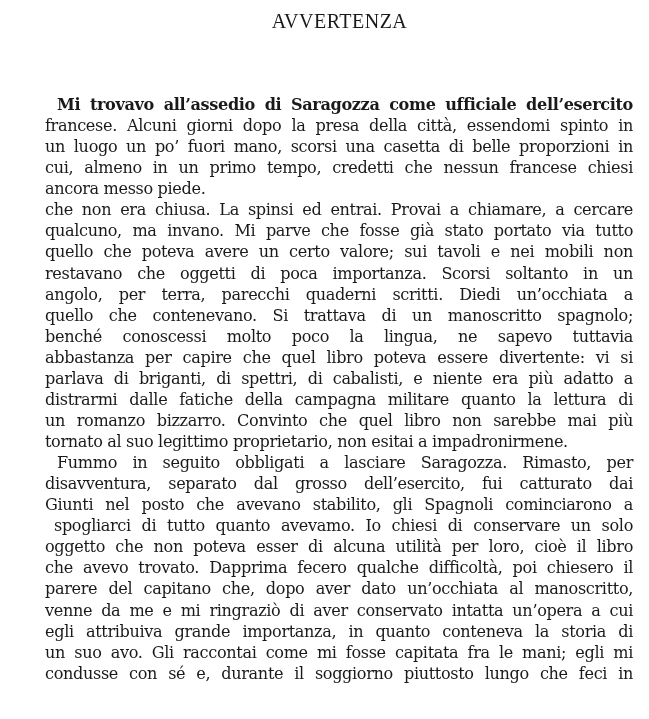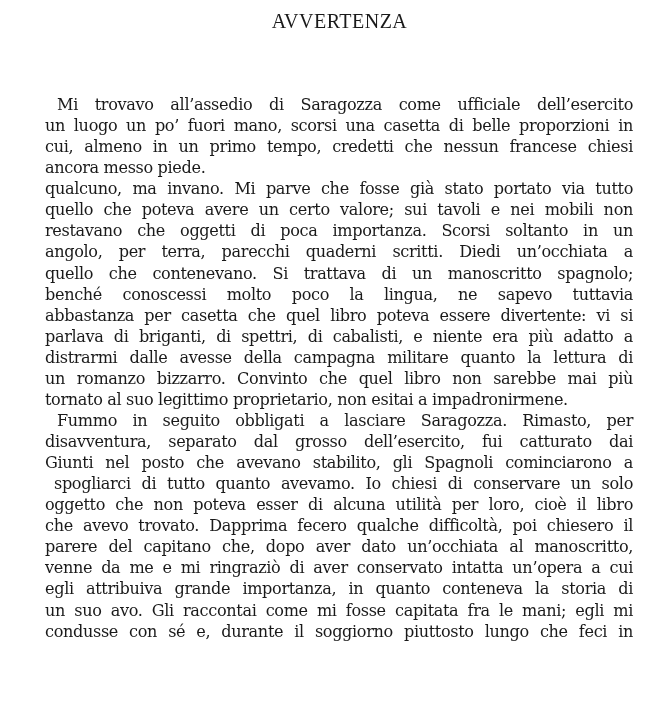--- a/index.html
+++ b/index.html
@@ -60,36 +60,38 @@
   </style>
 </head>
 <body>
 
 <div class="page">
   <h1 class="title">AVVERTENZA</h1>
 
   <div class="body-text">
 
     <div>
-      <div class="line indent" style="white-space: nowrap; word-spacing: 0px;">Mi trovavo all’assedio di Saragozza come ufficiale dell’esercito</div>
+      <div class="line indent" style="white-space: nowrap; word-spacing: 0px; font-weight: bold;">Mi trovavo all’assedio di Saragozza come ufficiale dell’esercito</div>
+      <div class="line" style="white-space: nowrap; word-spacing: 0px;">francese. Alcuni giorni dopo la presa della città, essendomi spinto in</div>
       <div class="line" style="white-space: nowrap; word-spacing: 0px;">un luogo un po’ fuori mano, scorsi una casetta di belle proporzioni in</div>
       <div class="line" style="white-space: nowrap; word-spacing: 0px;">cui, almeno in un primo tempo, credetti che nessun francese chiesi</div>
       <div class="line last" style="white-space: nowrap;">ancora messo piede.</div>
     </div>
 
     <div>
+      <div class="line" style="white-space: nowrap; word-spacing: 0px;">che non era chiusa. La spinsi ed entrai. Provai a chiamare, a cercare</div>
       <div class="line" style="white-space: nowrap; word-spacing: 0px;">qualcuno, ma invano. Mi parve che fosse già stato portato via tutto</div>
       <div class="line" style="white-space: nowrap; word-spacing: 0px;">quello che poteva avere un certo valore; sui tavoli e nei mobili non</div>
       <div class="line" style="white-space: nowrap; word-spacing: 0px;">restavano che oggetti di poca importanza. Scorsi soltanto in un</div>
       <div class="line" style="white-space: nowrap; word-spacing: 0px;">angolo, per terra, parecchi quaderni scritti. Diedi un’occhiata a</div>
       <div class="line" style="white-space: nowrap; word-spacing: 0px;">quello che contenevano. Si trattava di un manoscritto spagnolo;</div>
       <div class="line" style="white-space: nowrap; word-spacing: 0px;">benché conoscessi molto poco la lingua, ne sapevo tuttavia</div>
-      <div class="line" style="white-space: nowrap; word-spacing: 0px;">abbastanza per casetta che quel libro poteva essere divertente: vi si</div>
+      <div class="line" style="white-space: nowrap; word-spacing: 0px;">abbastanza per capire che quel libro poteva essere divertente: vi si</div>
       <div class="line" style="white-space: nowrap; word-spacing: 0px;">parlava di briganti, di spettri, di cabalisti, e niente era più adatto a</div>
-      <div class="line" style="white-space: nowrap; word-spacing: 0px;">distrarmi dalle avesse della campagna militare quanto la lettura di</div>
+      <div class="line" style="white-space: nowrap; word-spacing: 0px;">distrarmi dalle fatiche della campagna militare quanto la lettura di</div>
       <div class="line" style="white-space: nowrap; word-spacing: 0px;">un romanzo bizzarro. Convinto che quel libro non sarebbe mai più</div>
       <div class="line last" style="white-space: nowrap;">tornato al suo legittimo proprietario, non esitai a impadronirmene.</div>
     </div>
 
     <div>
       <div class="line indent" style="white-space: nowrap; word-spacing: 0px;">Fummo in seguito obbligati a lasciare Saragozza. Rimasto, per</div>
       <div class="line" style="white-space: nowrap; word-spacing: 0.00223214px;">disavventura, separato dal grosso dell’esercito, fui catturato dai</div>
       <div class="line" style="white-space: nowrap; word-spacing: 0px;">Giunti nel posto che avevano stabilito, gli Spagnoli cominciarono a</div>
       <div class="line" style="white-space: nowrap; word-spacing: 0px; margin-left: 9px;">spogliarci di tutto quanto avevamo. Io chiesi di conservare un solo</div>
       <div class="line" style="white-space: nowrap; word-spacing: 0px;">oggetto che non poteva esser di alcuna utilità per loro, cioè il libro</div>

